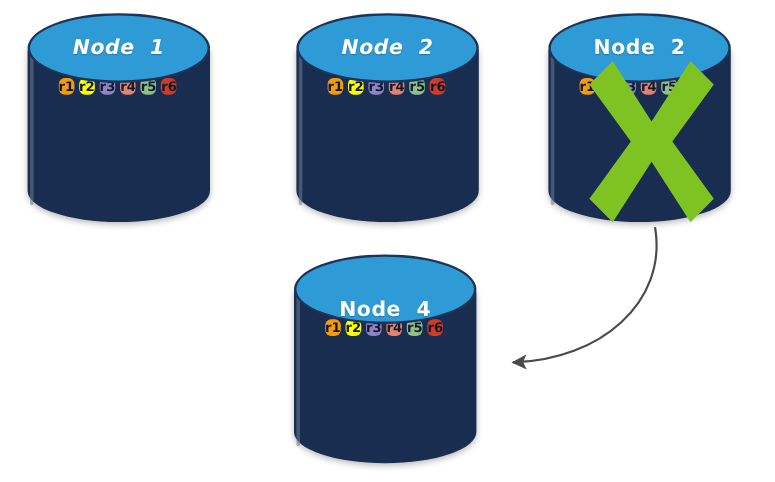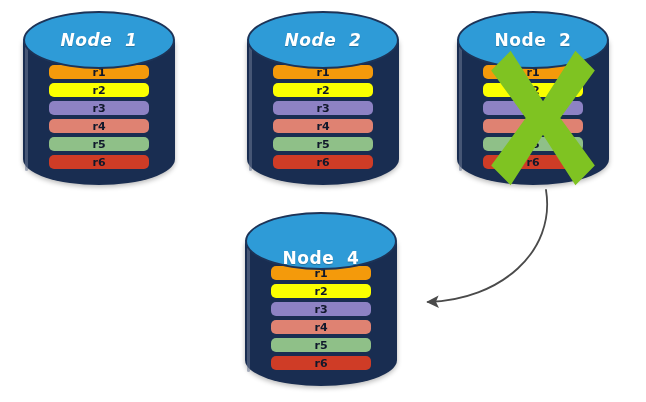--- a/index.html
+++ b/index.html
@@ -78,21 +78,21 @@
     user-select: none;
   }
 
   
   .records {
     position: absolute;
     left: 17%;
     right: 17%;
     top: 54px;
     display: flex;
-    flex-direction: column;
+    flex-direction: row;
     gap: 4px;
   }
 
   .record {
     height: 14px;
     border-radius: 5px;
     display: flex;
     align-items: center;
     justify-content: center;
     font-size: 11px;

